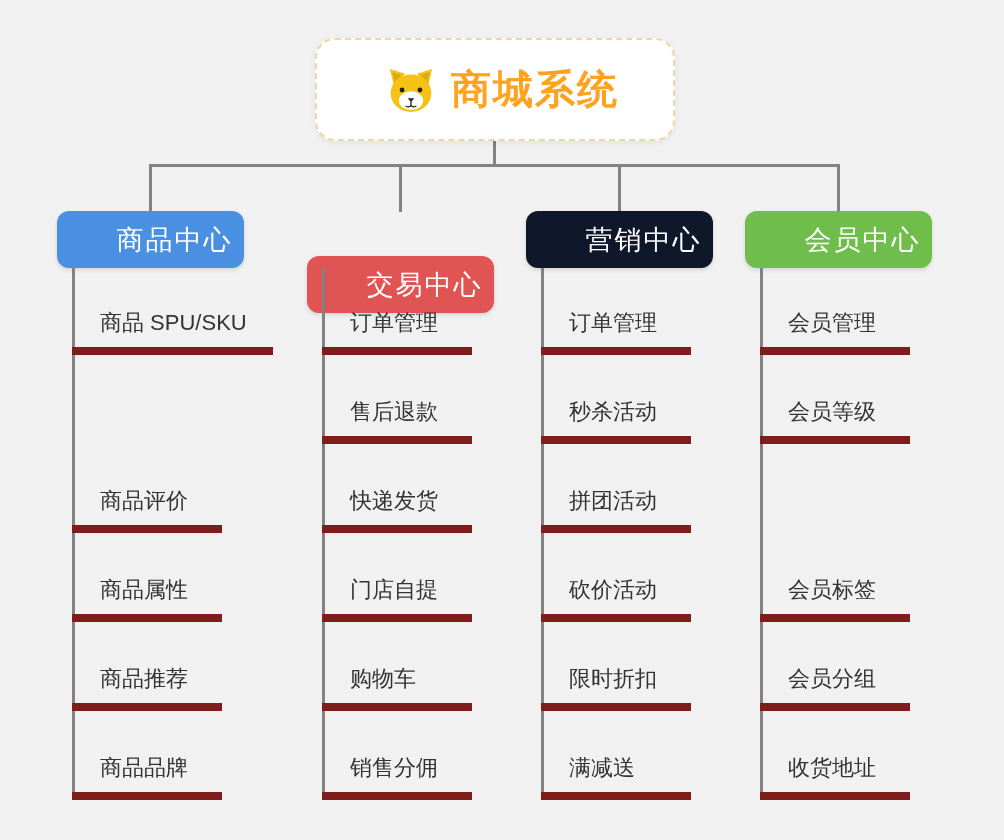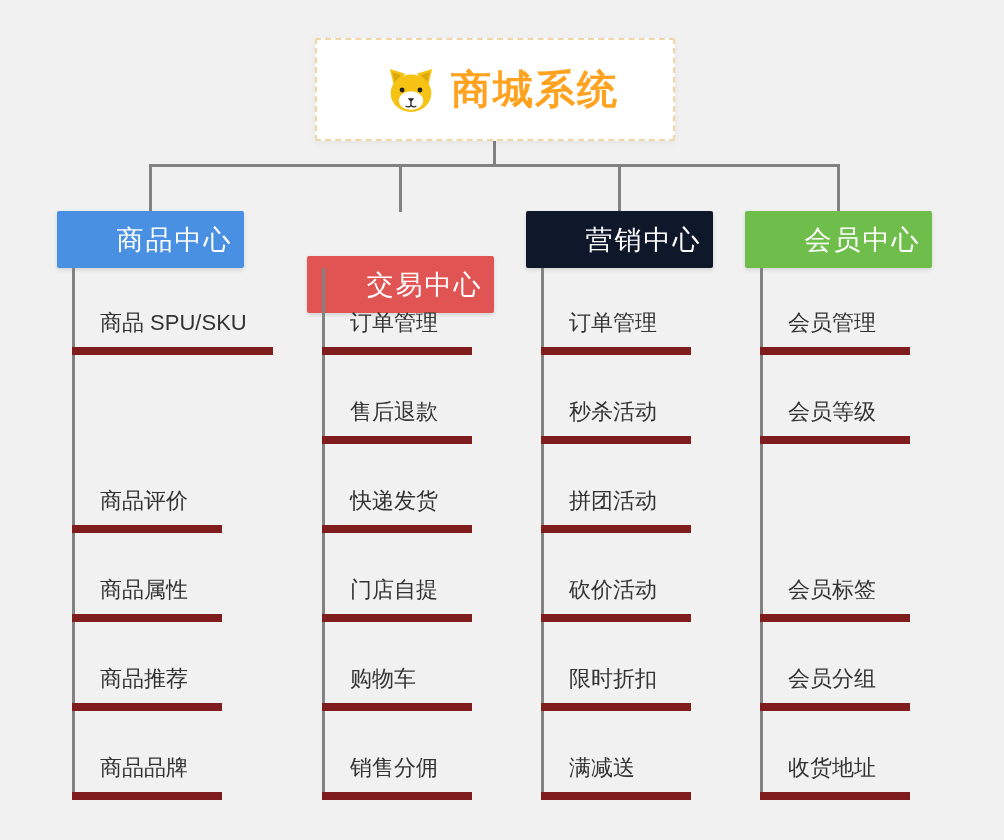--- a/index.html
+++ b/index.html
@@ -20,40 +20,40 @@
   .bus   { left: 149px; top: 164px; width: 691px; height: 3px; }
   .drop  { top: 164px; width: 3px; height: 48px; }
   .d0 { left: 149px; } .d1 { left: 399px; } .d2 { left: 618px; } .d3 { left: 837px; }
 
   .root {
     position: absolute;
     left: 315px; top: 38px;
     width: 360px; height: 103px;
     background: #ffffff;
     border: 2px dashed #f0d6a4;
-    border-radius: 2px;
+    border-radius: 20px;
     display: flex;
     align-items: center;
     justify-content: center;
     gap: 14px;
     box-shadow: 0 2px 6px rgba(0,0,0,0.06);
     padding-left: 14px;
   }
   .root-title {
     font-size: 40px;
     font-weight: bold;
     letter-spacing: 2px;
     white-space: nowrap;
   }
 
   .branch {
     position: absolute;
     top: 211px;
     width: 187px; height: 57px;
-    border-radius: 2px;
+    border-radius: 12px;
     display: flex;
     align-items: center;
     justify-content: center;
     color: #ffffff;
     font-size: 27px;
     letter-spacing: 2px;
     box-shadow: 0 2px 4px rgba(0,0,0,0.12);
     white-space: nowrap;
     padding-left: 48px;
   }

